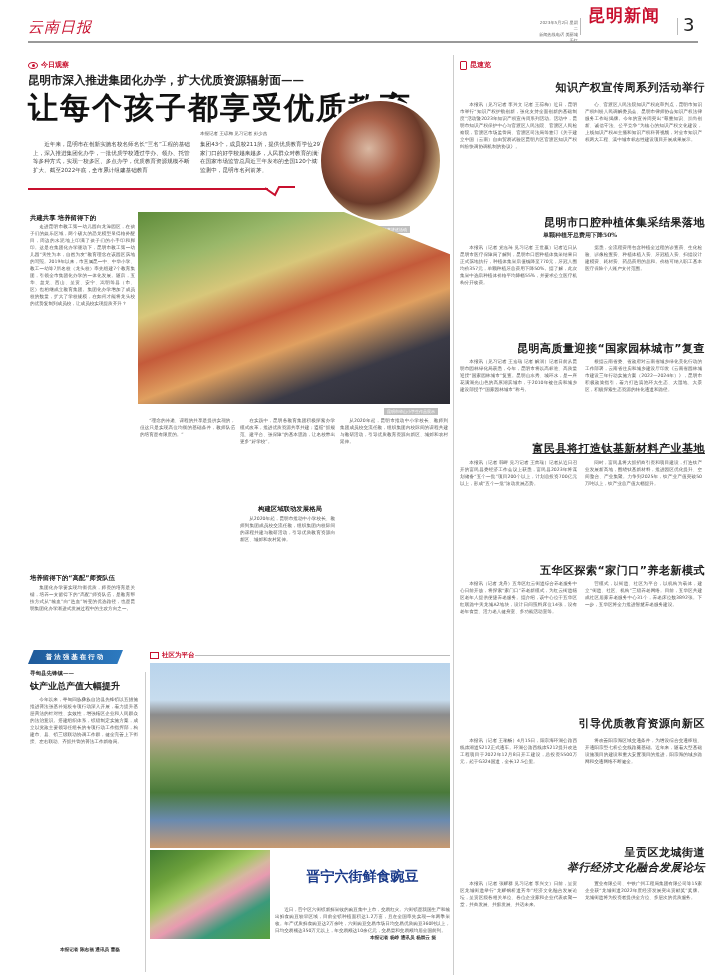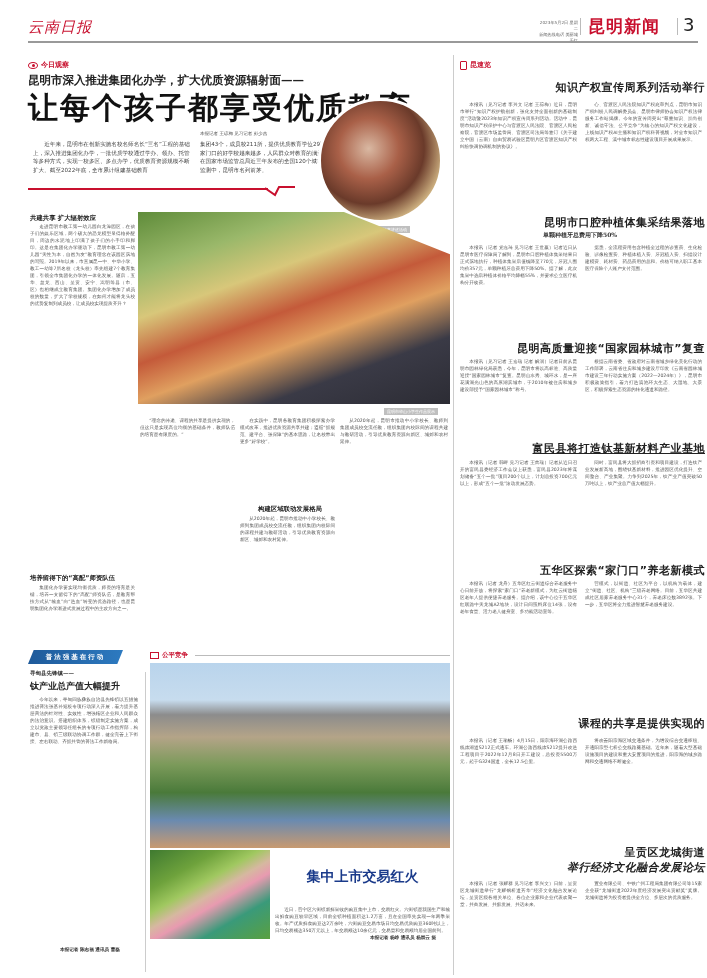--- a/index.html
+++ b/index.html
@@ -1,21 +1,21 @@
 <!DOCTYPE html>
 <html><head>
 <meta charset="utf-8">
 <style>
   * { box-sizing: border-box; margin: 0; padding: 0; }
   html, body { width: 707px; height: 978px; background: #ffffff; overflow: hidden; }
   body { font-family: "DejaVu Serif", serif; color: #333; position: relative; }
   .abs { position: absolute; }
   .masthead-logo { left: 28px; top: 18px; font-family: "DejaVu Serif", serif; font-size: 15px; color: #c8102e; font-style: italic; letter-spacing: 1px; }
   .date-block { left: 538px; top: 20px; font-size: 4.2px; color: #666; line-height: 6px; font-family: "DejaVu Sans", sans-serif; width: 40px; text-align: right; }
-  .section-title { left: 588px; top: 15px; font-family: "DejaVu Sans", sans-serif; font-weight: bold; font-size: 17px; color: #c8102e; letter-spacing: 1px; }
+  .section-title { left: 588px; top: 4px; font-family: "DejaVu Sans", sans-serif; font-weight: bold; font-size: 17px; color: #c8102e; letter-spacing: 1px; }
   .page-num { left: 683px; top: 14px; font-family: "DejaVu Sans", sans-serif; font-size: 18px; color: #222; }
   .page-divider-v { left: 580px; top: 18px; width: 1px; height: 17px; background: #bbb; }
   .page-divider-v2 { left: 677px; top: 18px; width: 1px; height: 17px; background: #bbb; }
   .top-rule { left: 28px; top: 41px; width: 670px; height: 2px; background: #999; }
   .col-rule { left: 453px; top: 55px; width: 1px; height: 920px; background: #ccc; }
   .col-rule-left { left: 145px; top: 672px; width: 1px; height: 300px; background: #ccc; }
 
   .tag { font-family: "DejaVu Sans", sans-serif; font-size: 7px; color: #c8102e; font-weight: bold; display: flex; align-items: center; gap: 3px; }
   .tag .tag-icon { width: 10px; height: 7px; border: 1.2px solid #c8102e; border-radius: 50%; display: inline-block; position: relative; }
   .tag .tag-icon::after { content: ""; position: absolute; left: 2.5px; top: 1px; width: 3px; height: 3px; border-radius: 50%; background: #c8102e; }
@@ -77,47 +77,47 @@
 <svg class="abs" style="left:265px;top:183px;" width="30" height="14">
   <polyline points="0,5 10,12 14,4 30,4" fill="none" stroke="#c8102e" stroke-width="2"></polyline>
 </svg>
 
 <div class="abs photo photo-circle" style="left:318px;top:98px;width:125px;height:125px;"></div>
 <div class="abs photo-cap" style="left:352px;top:226px;">五一中开展红色故事讲述活动</div>
 
 <div class="abs photo photo-kids" style="left:138px;top:212px;width:312px;height:192px;clip-path:polygon(0 0, 66% 0, 100% 22%, 100% 100%, 0 100%);"></div>
 <div class="abs photo-cap" style="left:384px;top:408px;">昆明市华山小学生作品展示</div>
 
-<div class="abs subhead" style="left:30px;top:214px;">共建共享 扩大辐射效应</div>
+<div class="abs subhead" style="left:30px;top:214px;">共建共享 培养留得下的</div>
 <div class="abs body-text" style="left:30px;top:223px;width:105px;height:320px;overflow:hidden;">走进昆明市教工第一幼儿园白龙潭园区，在孩子们的娱乐区域，两个硕大的恐龙模型显得格外醒目，周边的水泥地上印满了孩子们的小手印和脚印。这是在集团化办学驱动下，昆明市教工第一幼儿园“天性为本，自然为友”教育理念在该园区落地的写照。2019年以来，市直属昆一中、中华小学、教工一幼等7所名校（龙头校）率先组建7个教育集团，引领全市集团化办学的一体化发展。随后，五华、盘龙、西山、呈贡、安宁、嵩明等县（市、区）也相继成立教育集团。集团化办学增加了成员校的数量，扩大了学校规模，在如何才能将龙头校的优势复制到成员校，让成员校实现提质齐升？</div>
 <div class="abs subhead" style="left:30px;top:574px;">培养留得下的“高配”师资队伍</div>
 <div class="abs body-text" style="left:30px;top:584px;width:105px;height:60px;overflow:hidden;">集团化办学要实现均衡优质，师资的培育是关键，培养一支留得下的“高配”师资队伍，是教育帮扶方式从“输血”向“造血”转变的优选路径，也是昆明集团化办学渐进式发展过程中的主攻方向之一。</div>
 
 <div class="abs body-text" style="left:140px;top:417px;width:95px;height:230px;overflow:hidden;">“理念的传递、课程的共享是提供实现的，但这只是实现高位均衡的基础条件，教师队伍的培育是有限度的。”</div>
 <div class="abs body-text" style="left:240px;top:417px;width:95px;height:80px;overflow:hidden;">在实践中，昆明各教育集团积极探索办学模式改革，推进优质资源共享共建；遵循“抓规范、建平台、强保障”的基本思路，让名校带出更多“好学校”。</div>
 <div class="abs subhead" style="left:258px;top:505px;text-align:right;">构建区域联动发展格局</div>
 <div class="abs body-text" style="left:240px;top:515px;width:95px;height:130px;overflow:hidden;">从2020年起，昆明市推动中小学校长、教师到集团成员校交流任教，组织集团内校际间的课程共建与教研活动，引导优质教育资源向新区、城郊和农村延伸。</div>
 <div class="abs body-text" style="left:340px;top:417px;width:108px;height:230px;overflow:hidden;">从2020年起，昆明市推动中小学校长、教师到集团成员校交流任教，组织集团内校际间的课程共建与教研活动，引导优质教育资源向新区、城郊和农村延伸。</div>
 
 <div class="abs banner" style="left:28px;top:650px;width:95px;">普法强基在行动</div>
 <div class="abs left-kicker" style="left:30px;top:670px;">寻甸县先锋镇——</div>
 <div class="abs left-small-head" style="left:30px;top:680px;">钛产业总产值大幅提升</div>
 <div class="abs body-text" style="left:30px;top:696px;width:108px;height:245px;overflow:hidden;">今年以来，寻甸回族彝族自治县先锋镇以五措施推进普法强基补短板专项行动深入开展，着力提升基层普法的针对性、实效性，增强辖区企业和人民群众的法治意识。搭建组织体系，镇级制定实施方案，成立以党政主要领导任组长的专项行动工作指挥部，构建市、县、镇三级联动协调工作群，健全完善上下衔接、左右联动、齐抓共管的普法工作新格局。</div>
 <div class="abs body-text sig" style="left:60px;top:946px;text-indent:0;">本报记者 陈志福 通讯员 曹磊</div>
 <div class="abs col-rule-left"></div>
 
 <div class="abs photo-news-tag" style="left:150px;top:651px;">
   <span class="pic-icon"></span>
-  <span>公平竞争</span>
+  <span>社区为平台</span>
 </div>
 <div class="abs hr-line" style="left:195px;top:655px;width:255px;"></div>
 <div class="abs photo photo-market" style="left:150px;top:663px;width:300px;height:185px;"></div>
 <div class="abs photo photo-peas" style="left:150px;top:850px;width:120px;height:89px;"></div>
 <div class="abs peas-headline" style="left:275px;top:868px;width:175px;">
-  <div>集中上市交易红火</div>
+  <div>晋宁六街鲜食豌豆</div>
 </div>
 <div class="abs body-text" style="left:275px;top:906px;width:175px;height:28px;overflow:hidden;">近日，晋宁区六街镇新鲜采收的豌豆集中上市，交易红火。六街镇是我国生产和输出鲜食豌豆较早区域，目前全镇种植面积达1.2万亩，且在全国率先实现一年两季采收。年产优质鲜食豌豆达2万余吨，六街豌豆交易市场日均交易优质豌豆360吨以上，日均交易额达350万元以上，年交易额达10余亿元，交易量和交易额均居全国前列。</div>
 <div class="abs body-text sig" style="left:370px;top:934px;text-indent:0;">本报记者 杨峥 通讯员 杨崇云 摄</div>
 
 <div class="abs col-rule"></div>
 <div class="abs tag" style="left:460px;top:60px;">
   <span class="doc-icon"></span>
   <span>昆速览</span>
 </div>
 
@@ -145,21 +145,21 @@
   <div class="body-text">本报讯（记者 韩畔 见习记者 王蕾瑞）记者从近日召开的富民县委经济工作会议上获悉，富民县2023年将谋划储备“五个一批”项目200个以上，计划总投资700亿元以上，形成“五个一批”滚动发展态势。</div>
   <div class="body-text">同时，富民县将大抓招商引资和项目建设，打造钛产业发展新高地，围绕钛基新材料，推进园区优化提升、空间整合、产业集聚。力争到2025年，钛产业产值突破50万吨以上，钛产业总产值大幅提升。</div>
 </div>
 
 <div class="abs right-headline" style="left:455px;top:563px;">五华区探索“家门口”养老新模式</div>
 <div class="abs col2" style="left:460px;top:580px;width:242px;height:128px;overflow:hidden;">
   <div class="body-text">本报讯（记者 龙舟）五华区红云街道综合养老服务中心日前开放，将探索“家门口”养老新模式，为红云街道辖区老年人提供便捷养老服务。据介绍，该中心位于五华区红联路中天龙城A2地块，设计日间照料床位14张，设有老年食堂、活力老人健身室、多功能活动室等。</div>
   <div class="body-text">营模式，以街道、社区为平台，以机构为载体，建立“街道、社区、机构”三级养老网络。目前，五华区共建成社区居家养老服务中心31个，养老床位数3892张。下一步，五华区将全力推进智慧养老服务建设。</div>
 </div>
 
-<div class="abs right-headline" style="left:455px;top:716px;">课程的共享是提供实现的</div>
+<div class="abs right-headline" style="left:455px;top:716px;">引导优质教育资源向新区</div>
 <div class="abs col2" style="left:460px;top:737px;width:242px;height:92px;overflow:hidden;">
   <div class="body-text">本报讯（记者 王瑜畅）4月15日，阳宗海环湖公路西线康湖道S212正式通车。环湖公路西线康S212提升改造工程项目于2022年12月8日开工建设，总投资5500万元，起于G324国道，全长12.5公里。</div>
   <div class="body-text">将改善阳宗海区域交通条件，为增设综合交通枢纽、开通阳宗型七桥公交线路奠基础。近年来，随着大型基础设施项目的建设和重大安置项目的推进，阳宗海的城乡路网和交通网络不断健全。</div>
 </div>
 
 <div class="abs right-headline" style="left:455px;top:845px;">呈贡区龙城街道</div>
 <div class="abs right-headline" style="left:455px;top:860px;font-style:italic;">举行经济文化融合发展论坛</div>
 <div class="abs col2" style="left:460px;top:880px;width:242px;height:75px;overflow:hidden;">
   <div class="body-text">本报讯（记者 张耀群 见习记者 李兴文）日前，呈贡区龙城街道举行“龙耀钢桥道芳华”经济文化融合发展论坛，呈贡区级各相关单位、各位企业家和企业代表欢聚一堂，共商发展、共叙发展、共话未来。</div>
   <div class="body-text">置业有限公司、中铁广州工程局集团有限公司等15家企业获“龙城街道2022年度经济发展突出贡献奖”奖牌。龙城街道将为投资者提供全方位、多层次的优质服务。</div>

